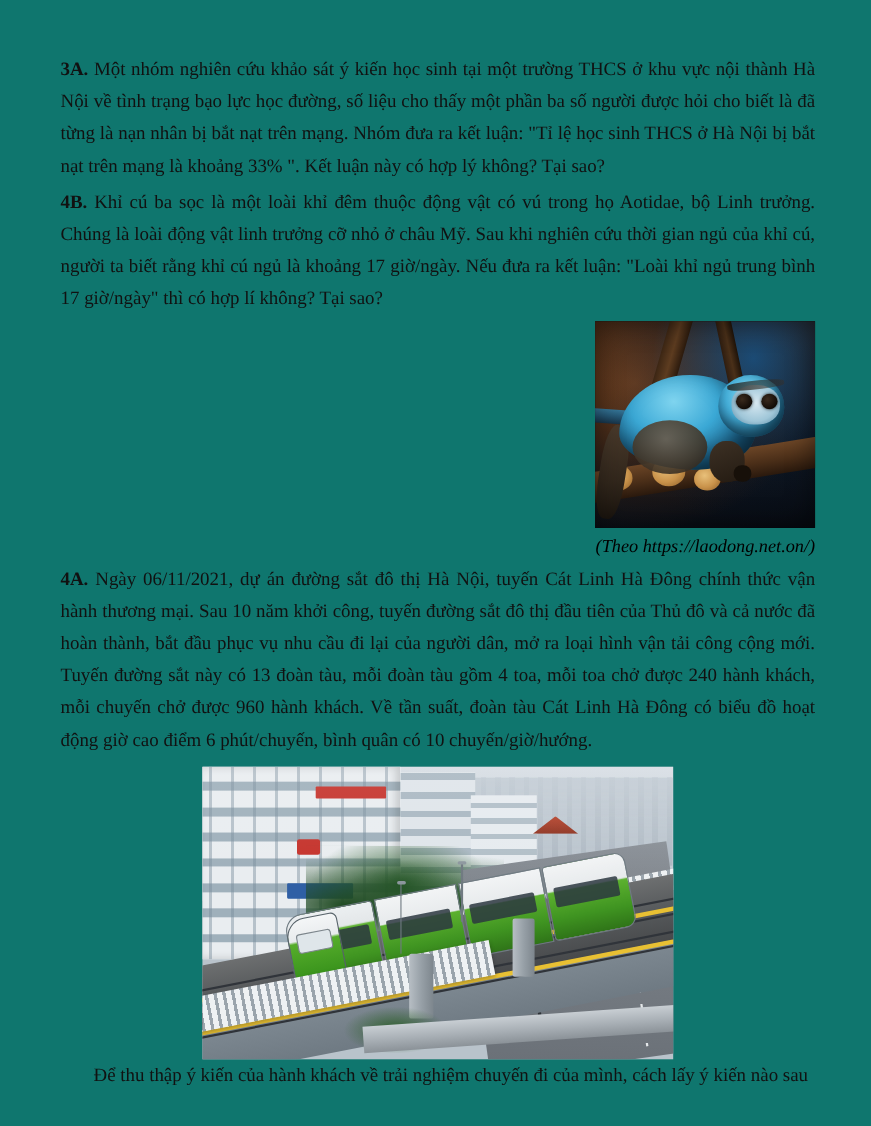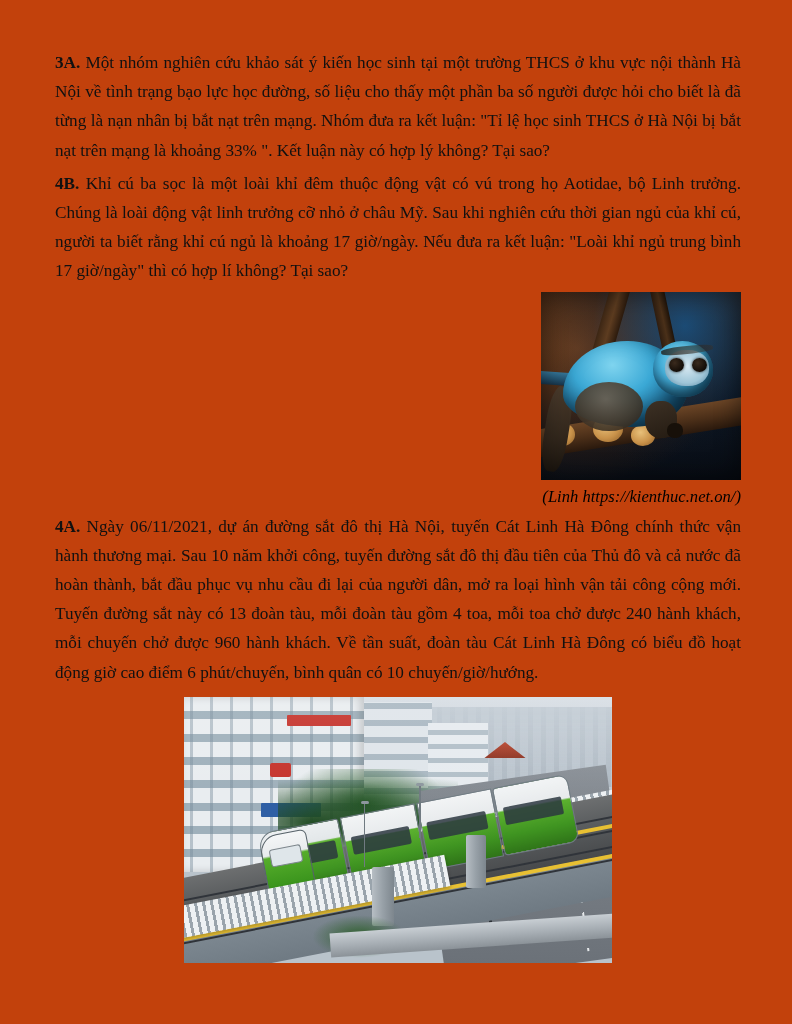--- a/index.html
+++ b/index.html
@@ -8,21 +8,21 @@
     background: #ffffff;
   }
   body {
     font-family: "Liberation Serif", "DejaVu Serif", serif;
     color: #000000;
   }
   .page {
     position: relative;
     width: 792px;
     height: 1024px;
-    background: #c2410c;
+    background: #0f766e;
     overflow: hidden;
     box-sizing: border-box;
   }
   .content {
     position: absolute;
     left: 55px;
     top: 48px;
     width: 686px;
   }
   p.para {
@@ -390,21 +390,21 @@
         <div class="mk-hand"></div>
         <div class="mk-head"></div>
         <div class="mk-face"></div>
         <div class="mk-brow"></div>
         <div class="mk-eye e1"></div>
         <div class="mk-eye e2"></div>
         <div class="mk-blur"></div>
       </div>
     </div>
 
-    <p class="caption">(Linh https://kienthuc.net.on/)</p>
+    <p class="caption">(Theo https://laodong.net.on/)</p>
 
     <p class="para"><span class="lbl">4A.</span><span> Ngày 06/11/2021, dự án đường sắt đô thị Hà Nội, tuyến Cát Linh Hà Đông chính thức vận hành thương mại. Sau 10 năm khởi công, tuyến đường sắt đô thị đầu tiên của Thủ đô và cả nước đã hoàn thành, bắt đầu phục vụ nhu cầu đi lại của người dân, mở ra loại hình vận tải công cộng mới. Tuyến đường sắt này có 13 đoàn tàu, mỗi đoàn tàu gồm 4 toa, mỗi toa chở được 240 hành khách, mỗi chuyến chở được 960 hành khách. Về tần suất, đoàn tàu Cát Linh Hà Đông có biểu đồ hoạt động giờ cao điểm 6 phút/chuyến, bình quân có 10 chuyến/giờ/hướng.</span></p>
 
     <div class="fig-train-wrap">
       <div class="fig-train">
         <div class="tr-sky"></div>
         <div class="tr-skyline"></div>
         <div class="tr-bldgB"></div>
         <div class="tr-bldgC"></div>
         <div class="tr-roofred"></div>
@@ -460,15 +460,16 @@
         <div class="tr-parapet"></div>
         <div class="tr-pier p1"></div>
         <div class="tr-pier p2"></div>
         <div class="tr-green-patch"></div>
         <div class="tr-overpass"></div>
         <div class="tr-haze"></div>
       </div>
     </div>
 
 
+    <p class="para indent">Để thu thập ý kiến của hành khách về trải nghiệm chuyến đi của mình, cách lấy ý kiến nào sau</p>
 
   </div>
 </div>
 
 </body></html>

